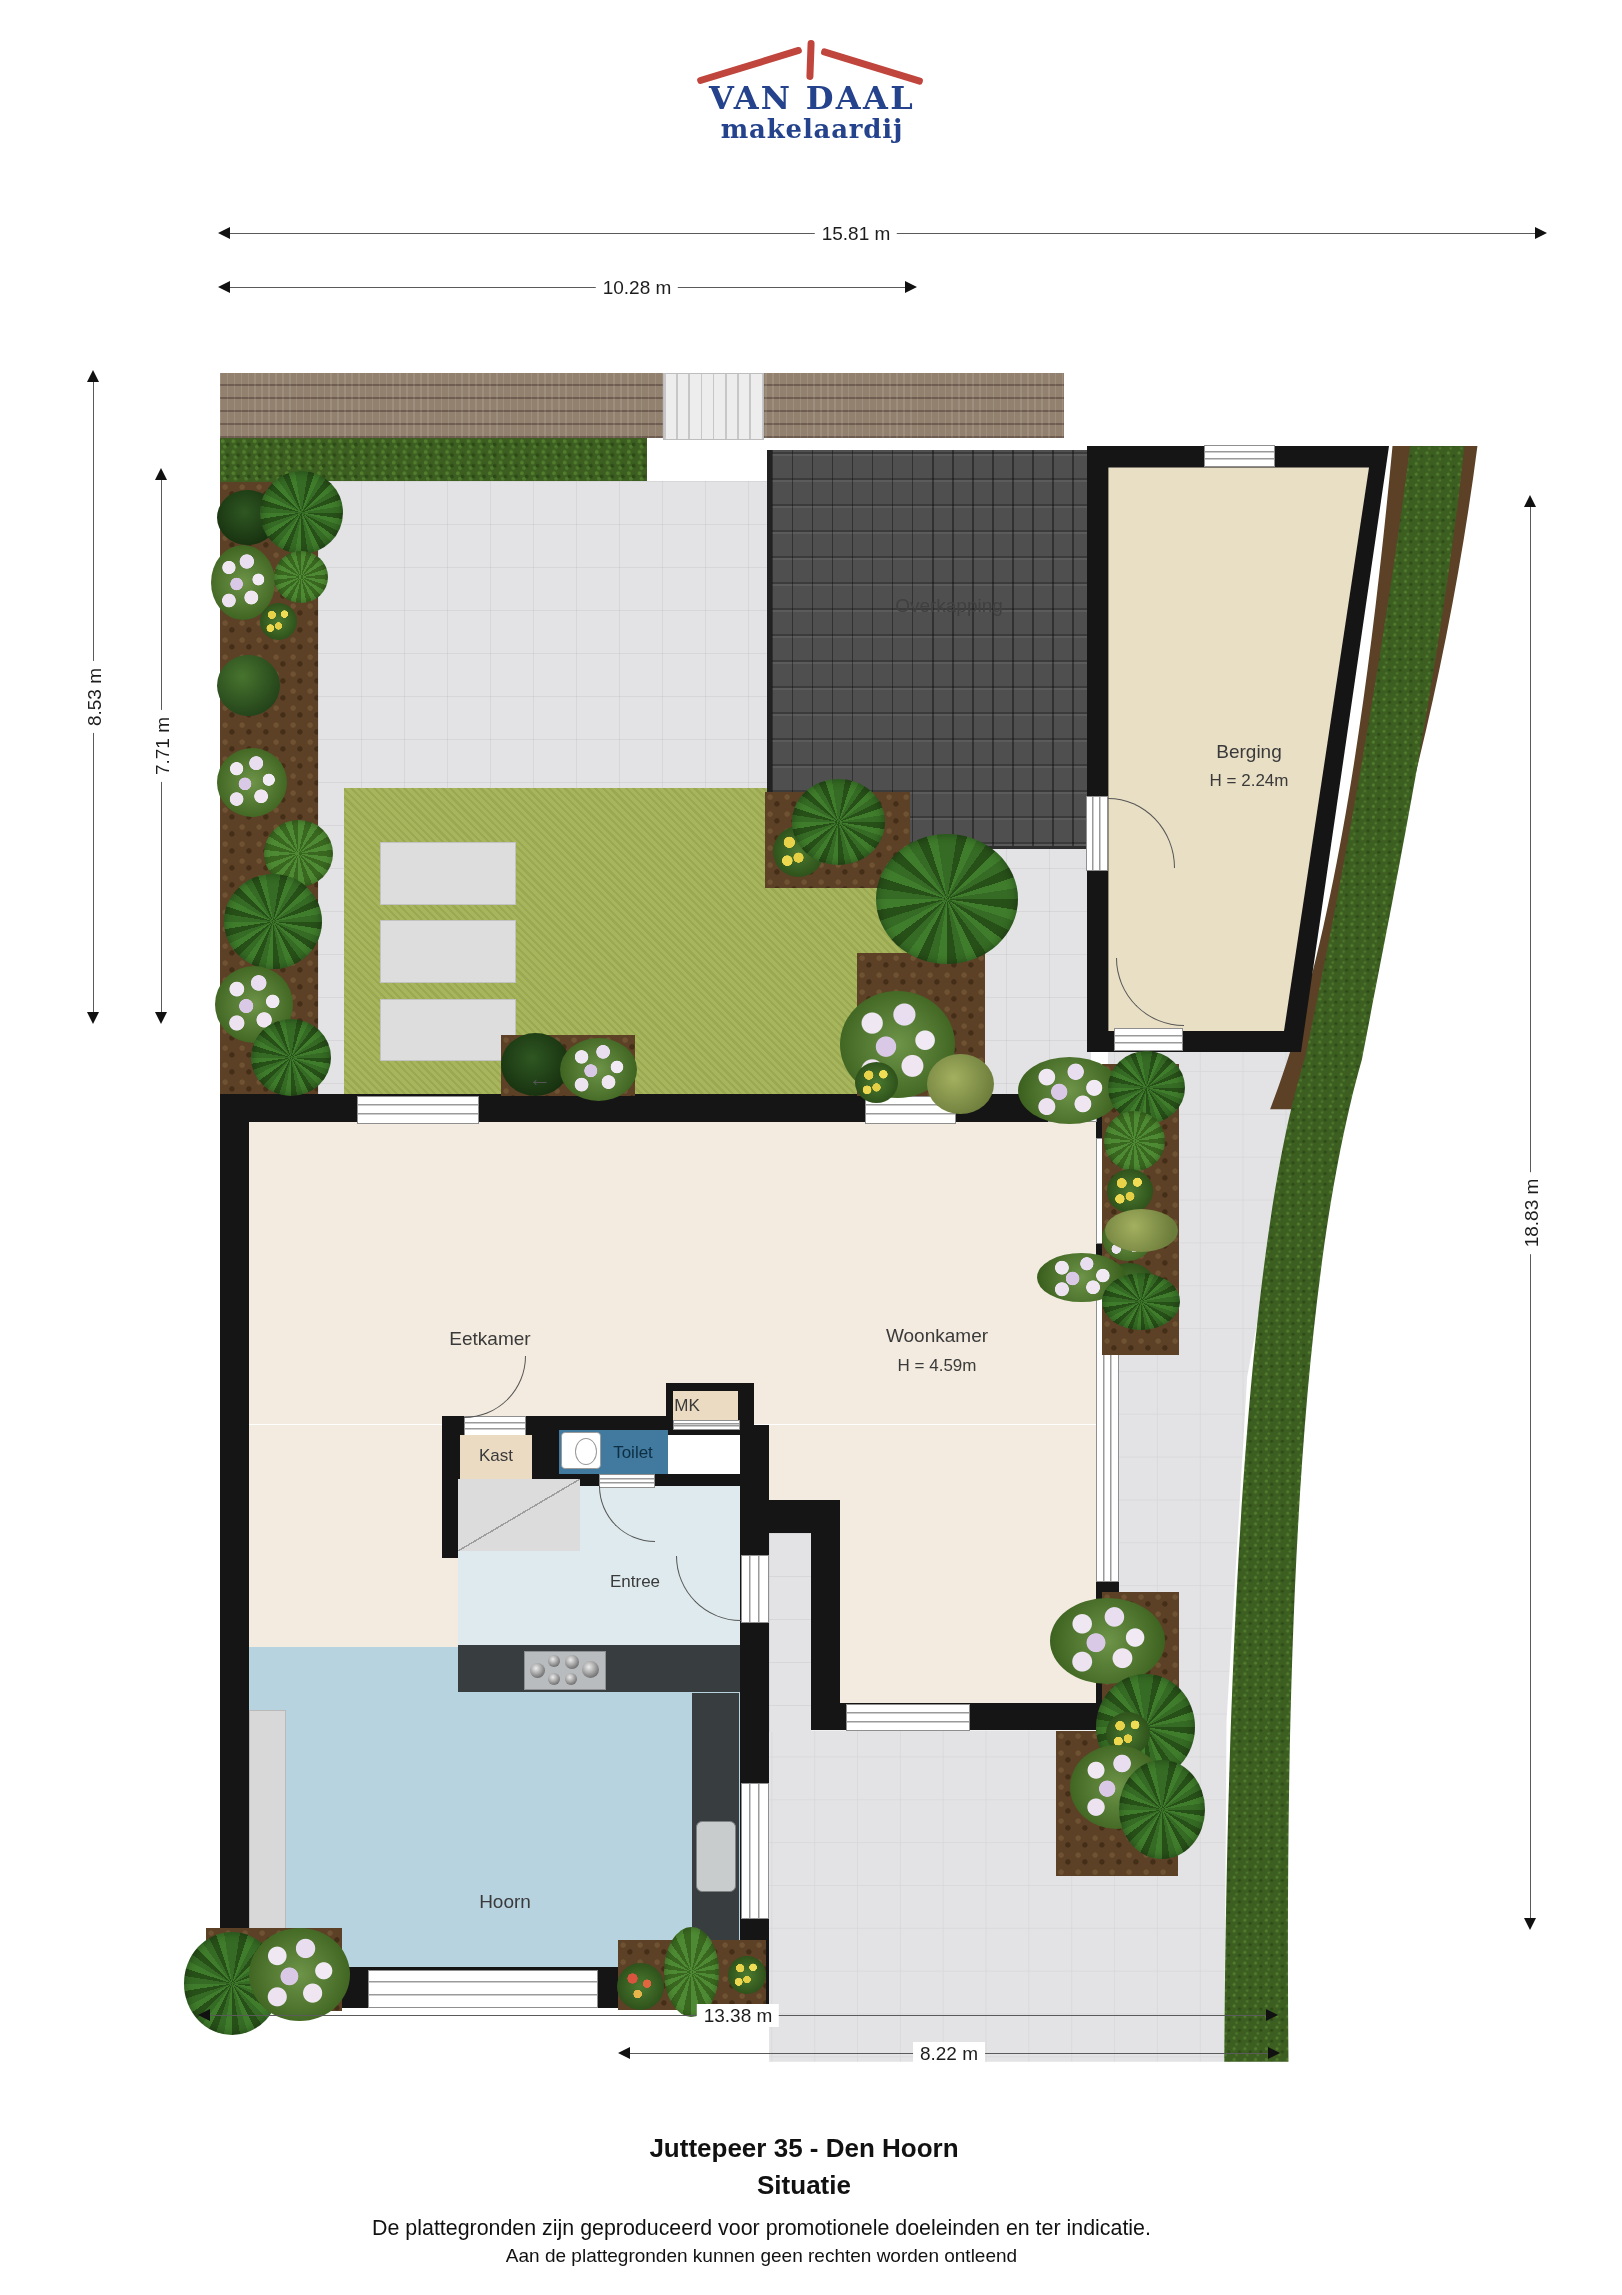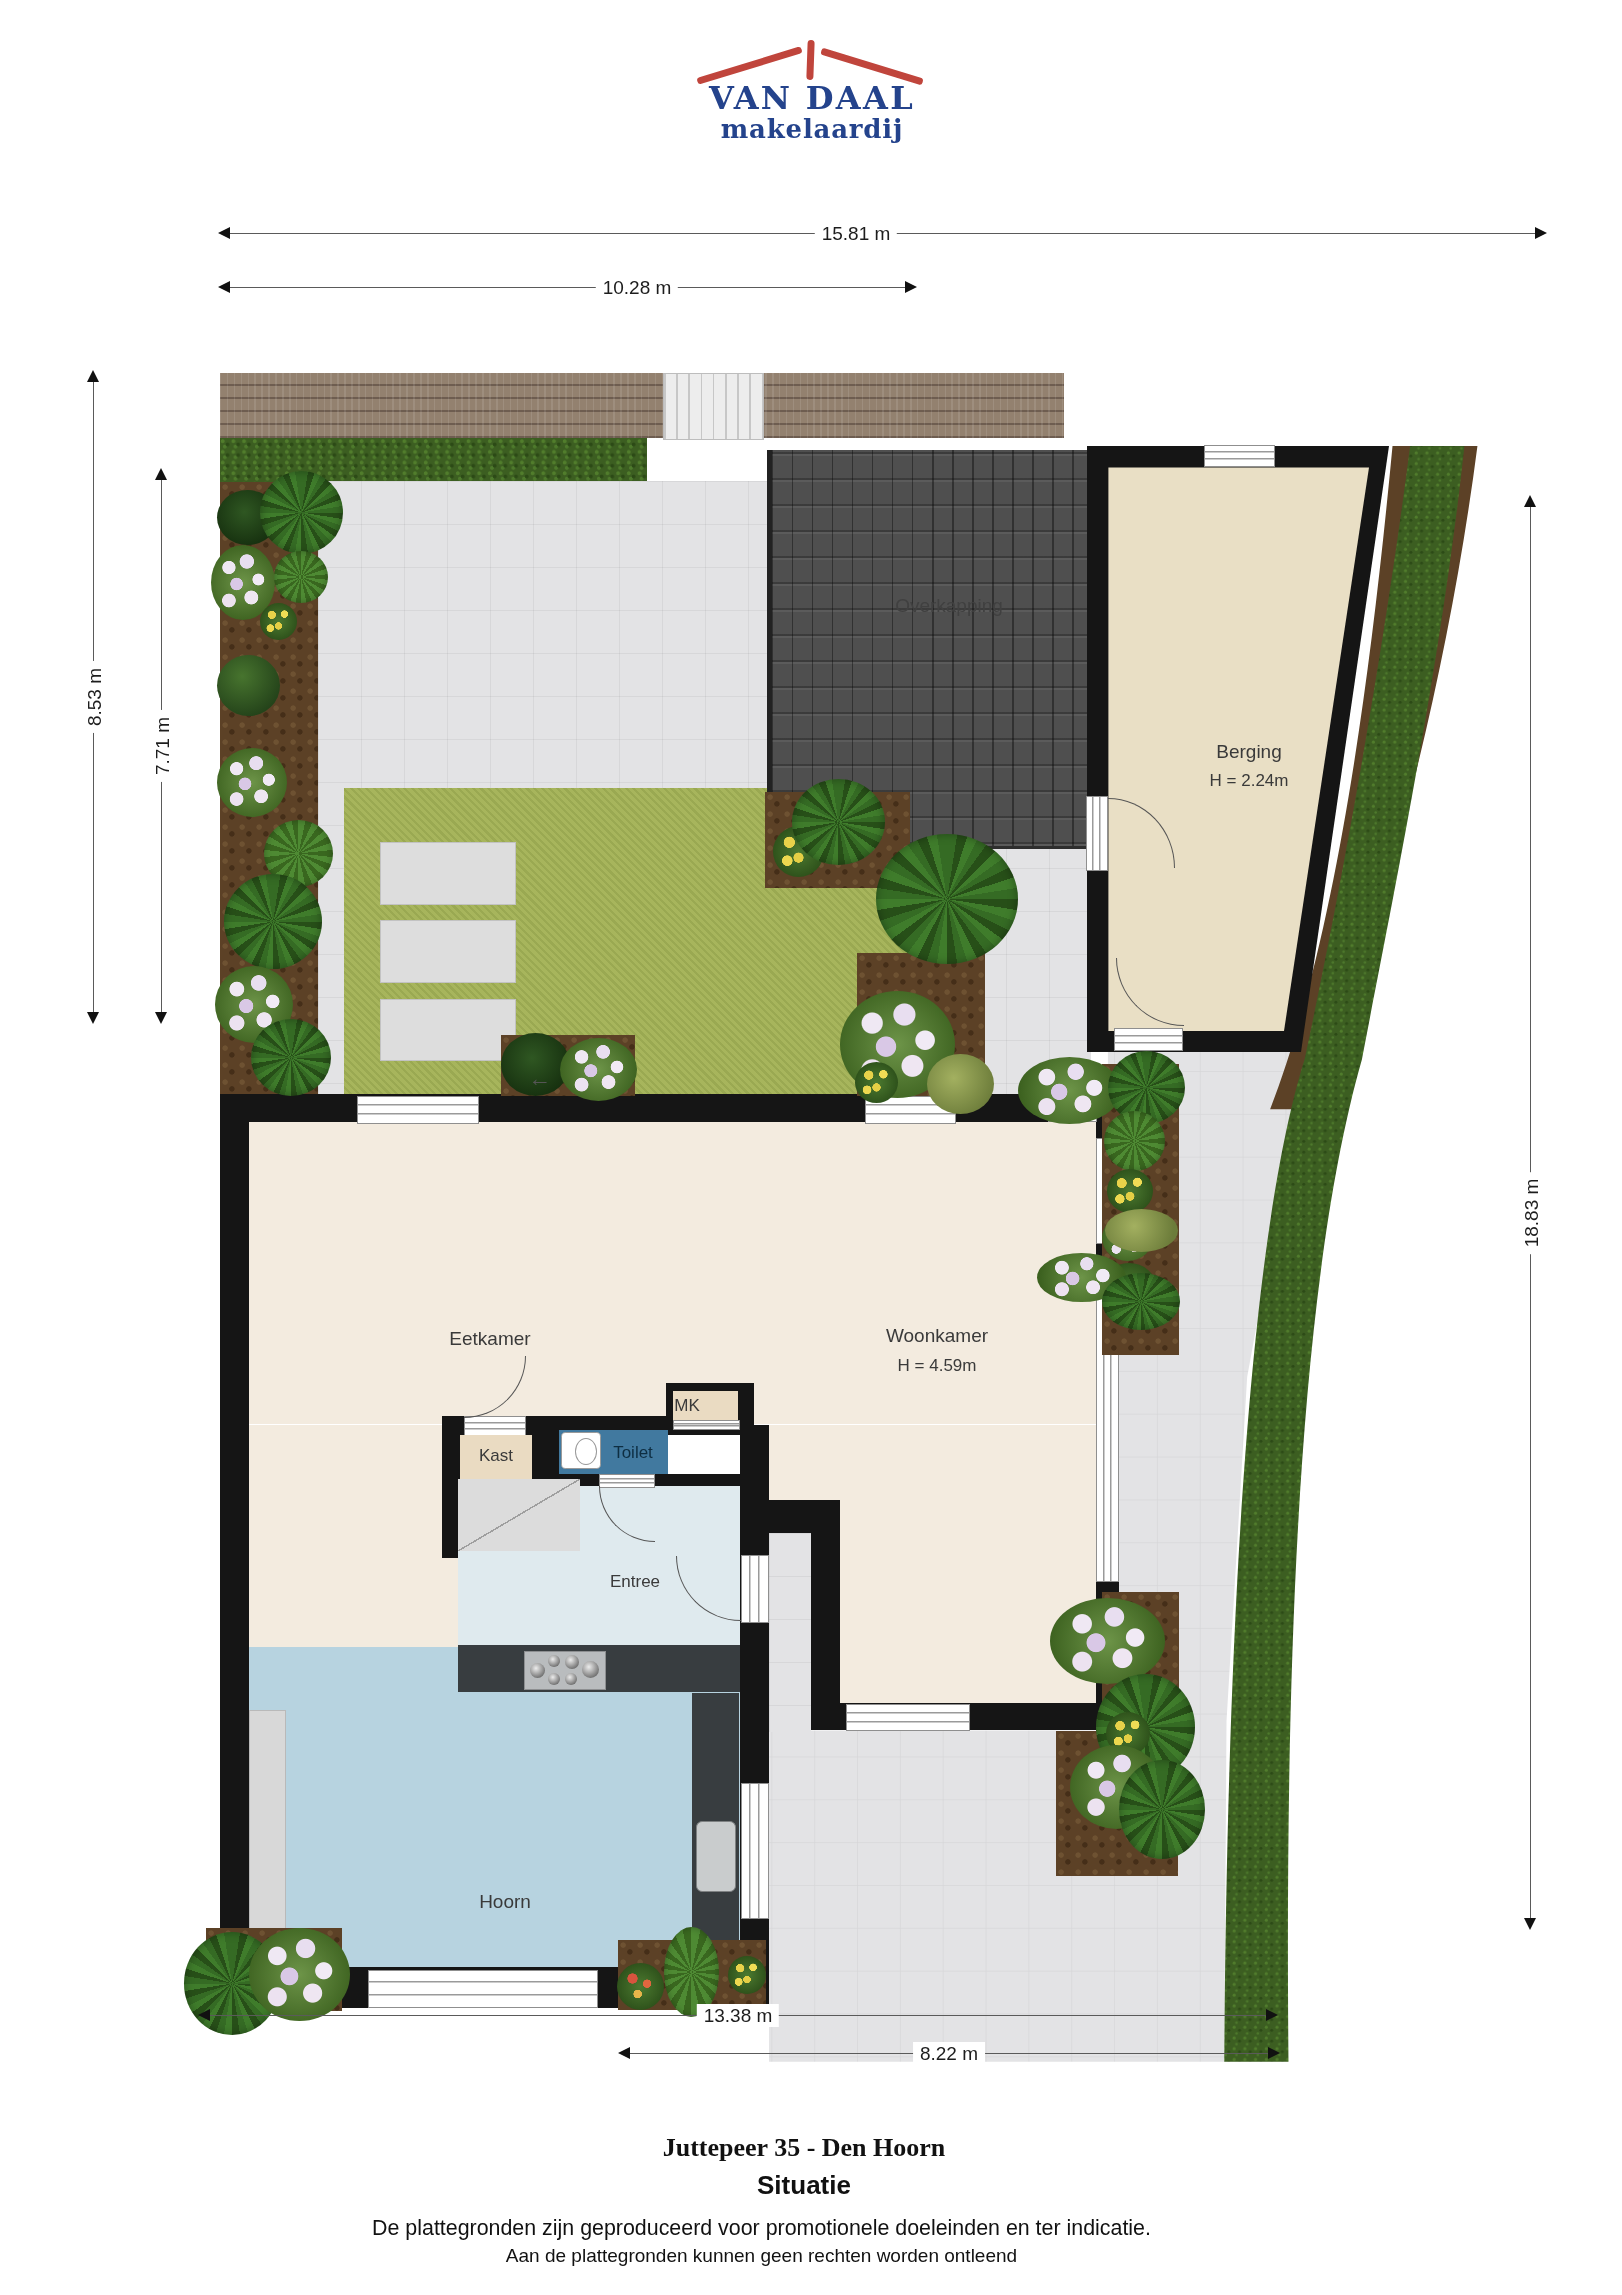--- a/index.html
+++ b/index.html
@@ -328,18 +328,18 @@
   <div class="pl pl-palm" style="left:1119px;top:1760px;width:86px;height:99px;"></div>
 
   <div class="abs soil hi" style="left:206px;top:1928px;width:136px;height:83px;"></div>
   <div class="pl pl-palm" style="left:184px;top:1932px;width:96px;height:103px;"></div>
   <div class="pl pl-flw" style="left:249px;top:1928px;width:101px;height:93px;"></div>
   <div class="abs soil hi" style="left:618px;top:1940px;width:148px;height:70px;"></div>
   <div class="pl pl-red" style="left:617px;top:1963px;width:47px;height:47px;"></div>
   <div class="pl pl-fern" style="left:664px;top:1927px;width:55px;height:90px;"></div>
   <div class="pl pl-yel" style="left:728px;top:1956px;width:38px;height:38px;"></div>
 
-  <div class="footer" style="top:2133px;font-size:26px;font-weight:bold;font-family:Liberation Serif, serif;">Juttepeer 35 - Den Hoorn</div>
+  <div class="footer" style="top:2133px;font-size:26px;font-weight:bold;">Juttepeer 35 - Den Hoorn</div>
   <div class="footer" style="top:2216px;font-size:21.4px;left:0;width:1523px;">De plattegronden zijn geproduceerd voor promotionele doeleinden en ter indicatie.</div>
   <div class="footer" style="top:2170px;font-size:26px;font-weight:bold;">Situatie</div>
   <div class="footer" style="top:2245px;font-size:19px;left:0;width:1523px;">Aan de plattegronden kunnen geen rechten worden ontleend</div>
 </div>
 
 
 </body></html>

